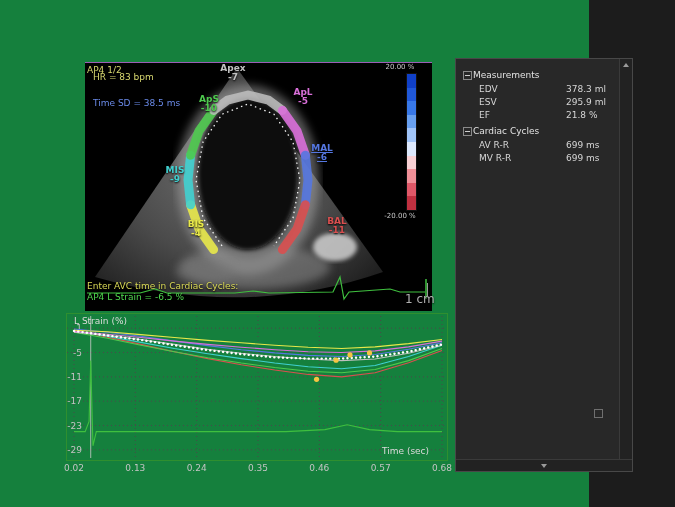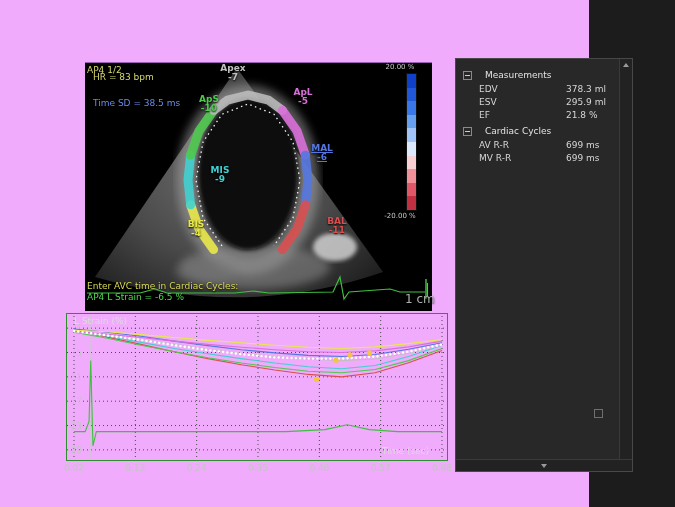--- a/index.html
+++ b/index.html
@@ -1,17 +1,17 @@
 <!DOCTYPE html>
 <html><head>
 <meta charset="utf-8">
 <style>
   *{box-sizing:border-box;margin:0;padding:0}
   html,body{width:675px;height:507px;background:#1c1c1c;font-family:"DejaVu Sans",sans-serif;overflow:hidden}
-  .screen{position:relative;width:589px;height:507px;background:#f0abfc}
+  .screen{position:relative;width:589px;height:507px;background:#15803d}
 
   
   .echo{position:absolute;left:85px;top:62px;width:347px;height:249px;background:#000}
   .echo-topline{position:absolute;left:0;top:0;width:100%;height:1px;background:#9a5fb5}
   .e-label{position:absolute;font-size:9px;line-height:10px;text-shadow:0 1px 2px #000;white-space:nowrap}
   .view{left:2px;top:3px;color:#d8d870}
   .hr{left:8px;top:10px;color:#d8d870}
   .tsd{left:8px;top:36px;color:#6a8ae8}
   .prompt{left:2px;top:219px;color:#d8d855}
   .strainres{left:2px;top:230px;color:#50d850}
@@ -30,21 +30,21 @@
   .cbar{width:11px;height:138px;margin:1px 4px 1px auto;display:flex;flex-direction:column;border:1px solid #111}
   .cbar>div{flex:1}
 
   
   .chart{position:absolute;left:60px;top:313px;width:400px;height:166px}
   svg{font-family:"DejaVu Sans",sans-serif}
 
   
   .panel{position:absolute;left:455px;top:58px;width:178px;height:414px;background:#282828;border:1px solid #484848}
   .panel-body{position:absolute;left:0;top:0;right:14px;padding-top:9px;font-size:9px;color:#d6d6d6}
-  .p-header{display:flex;align-items:center;gap:13px;padding-left:7px;height:14px;color:#e2e2e2}
+  .p-header{display:flex;align-items:center;gap:1px;padding-left:7px;height:14px;color:#e2e2e2}
   .collapse-icon{width:9px;height:9px;border:1px solid #8a8a8a;position:relative;flex:0 0 auto}
   .collapse-icon::before{content:'';position:absolute;left:1px;right:1px;top:3px;height:1px;background:#cfcfcf}
   .p-row{display:flex;height:13px;align-items:center}
   .p-label{padding-left:23px;width:110px}
   .gap{height:3px}
   .scrollbar-v{position:absolute;top:0;right:0;bottom:12px;width:13px;background:#222;border-left:1px solid #3a3a3a}
   .scroll-btn{height:12px;display:flex;align-items:center;justify-content:center}
   .scrollbar-b{position:absolute;left:0;right:0;bottom:0;height:12px;background:#222;border-top:1px solid #3a3a3a;display:flex;align-items:center;justify-content:center}
   .tri-up{width:0;height:0;border-left:3px solid transparent;border-right:3px solid transparent;border-bottom:4px solid #9a9a9a}
   .tri-down{width:0;height:0;border-left:3px solid transparent;border-right:3px solid transparent;border-top:4px solid #9a9a9a}
@@ -104,21 +104,21 @@
         <div>-5</div>
     </div>
     <div class="seg s-aps" style="color: rgb(78, 201, 78); margin-left: 24px;">
       <div>ApS</div>
         <div>-10</div>
     </div>
     <div class="seg s-mal" style="color: rgb(85, 119, 224); text-decoration: underline;">
       <div>MAL</div>
         <div>-6</div>
     </div>
-    <div class="seg s-mis" style="color: rgb(64, 208, 208); margin-left: 45px;">
+    <div class="seg s-mis" style="color: rgb(64, 208, 208);">
       <div>MIS</div>
         <div>-9</div>
     </div>
     <div class="seg s-bis" style="color: rgb(232, 232, 74);">
       <div>BIS</div>
         <div>-4</div>
     </div>
     <div class="seg s-bal" style="color: rgb(217, 79, 79); margin-top: 13px;">
       <div>BAL</div>
         <div>-11</div>

